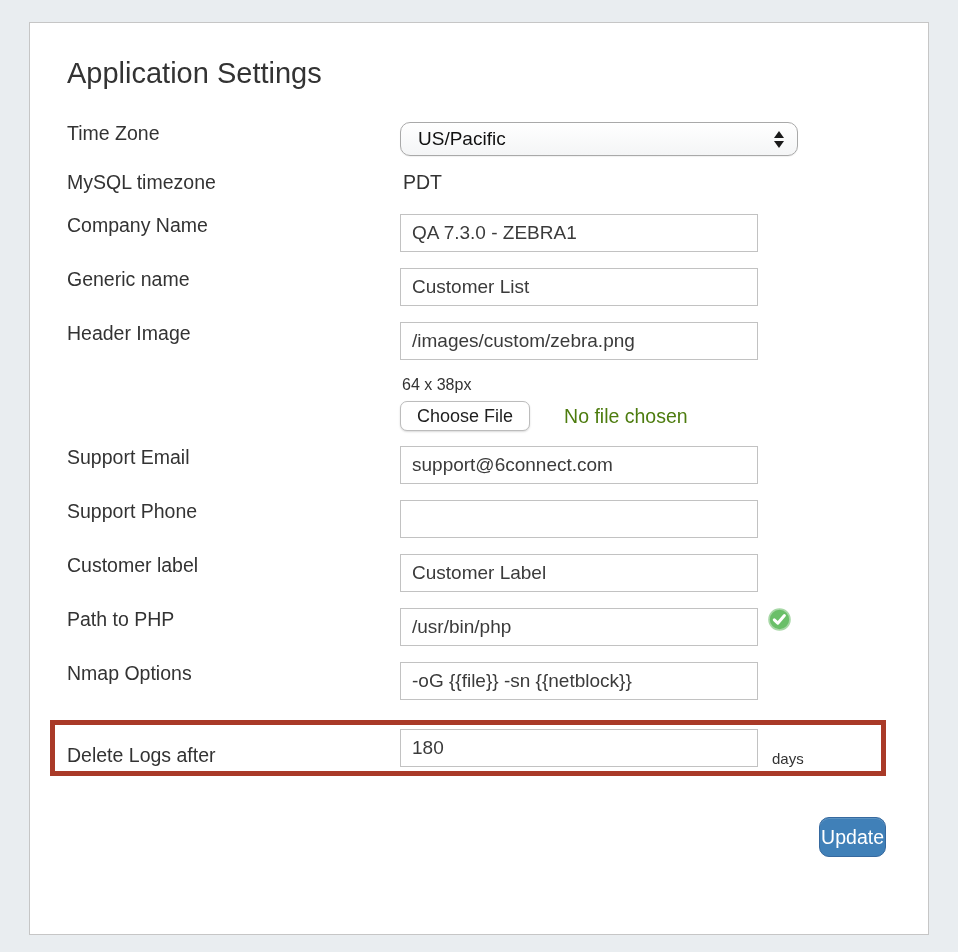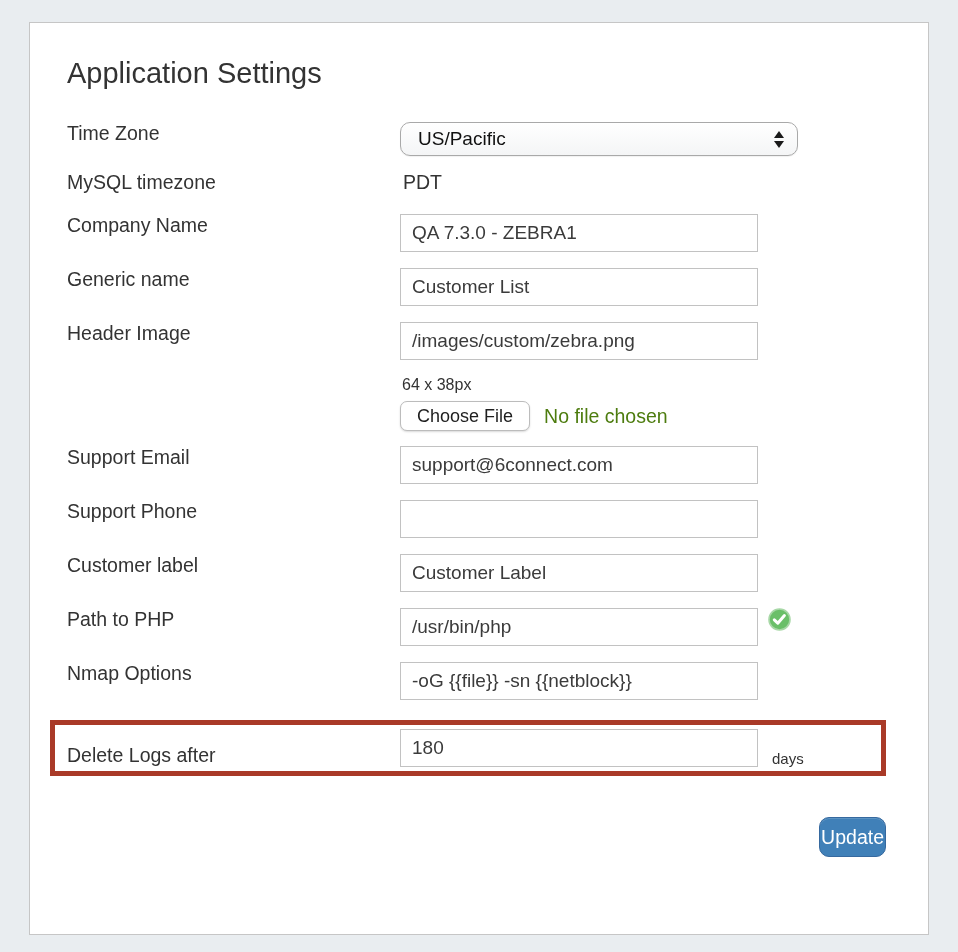--- a/index.html
+++ b/index.html
@@ -53,21 +53,21 @@
     justify-content: space-between;
     padding: 0 13px 0 17px;
     font-size: 19px;
     color: #111;
     cursor: default;
   }
   .spin { display: flex; flex-direction: column; align-items: center; gap: 3px; }
   .tri-up { width: 0; height: 0; border-left: 5.5px solid transparent; border-right: 5.5px solid transparent; border-bottom: 7px solid #1a1a1a; }
   .tri-down { width: 0; height: 0; border-left: 5.5px solid transparent; border-right: 5.5px solid transparent; border-top: 7px solid #1a1a1a; }
   .file-note { margin: 0 0 7px 335px; font-size: 16px; color: #333; }
-  .file-row { display: flex; align-items: center; margin: 0 0 15px 333px; }
+  .file-row { display: flex; align-items: center; margin: 0 0 15px 333px; gap: 20px; }
   .choose-btn {
     height: 30px;
     padding: 0 16px;
     border: 1px solid #bcbcbc;
     border-radius: 7px;
     background: #ffffff;
     font-size: 18px;
     color: #1e1e1e;
     font-family: inherit;
     box-shadow: 0 1px 2px rgba(0,0,0,0.15);

